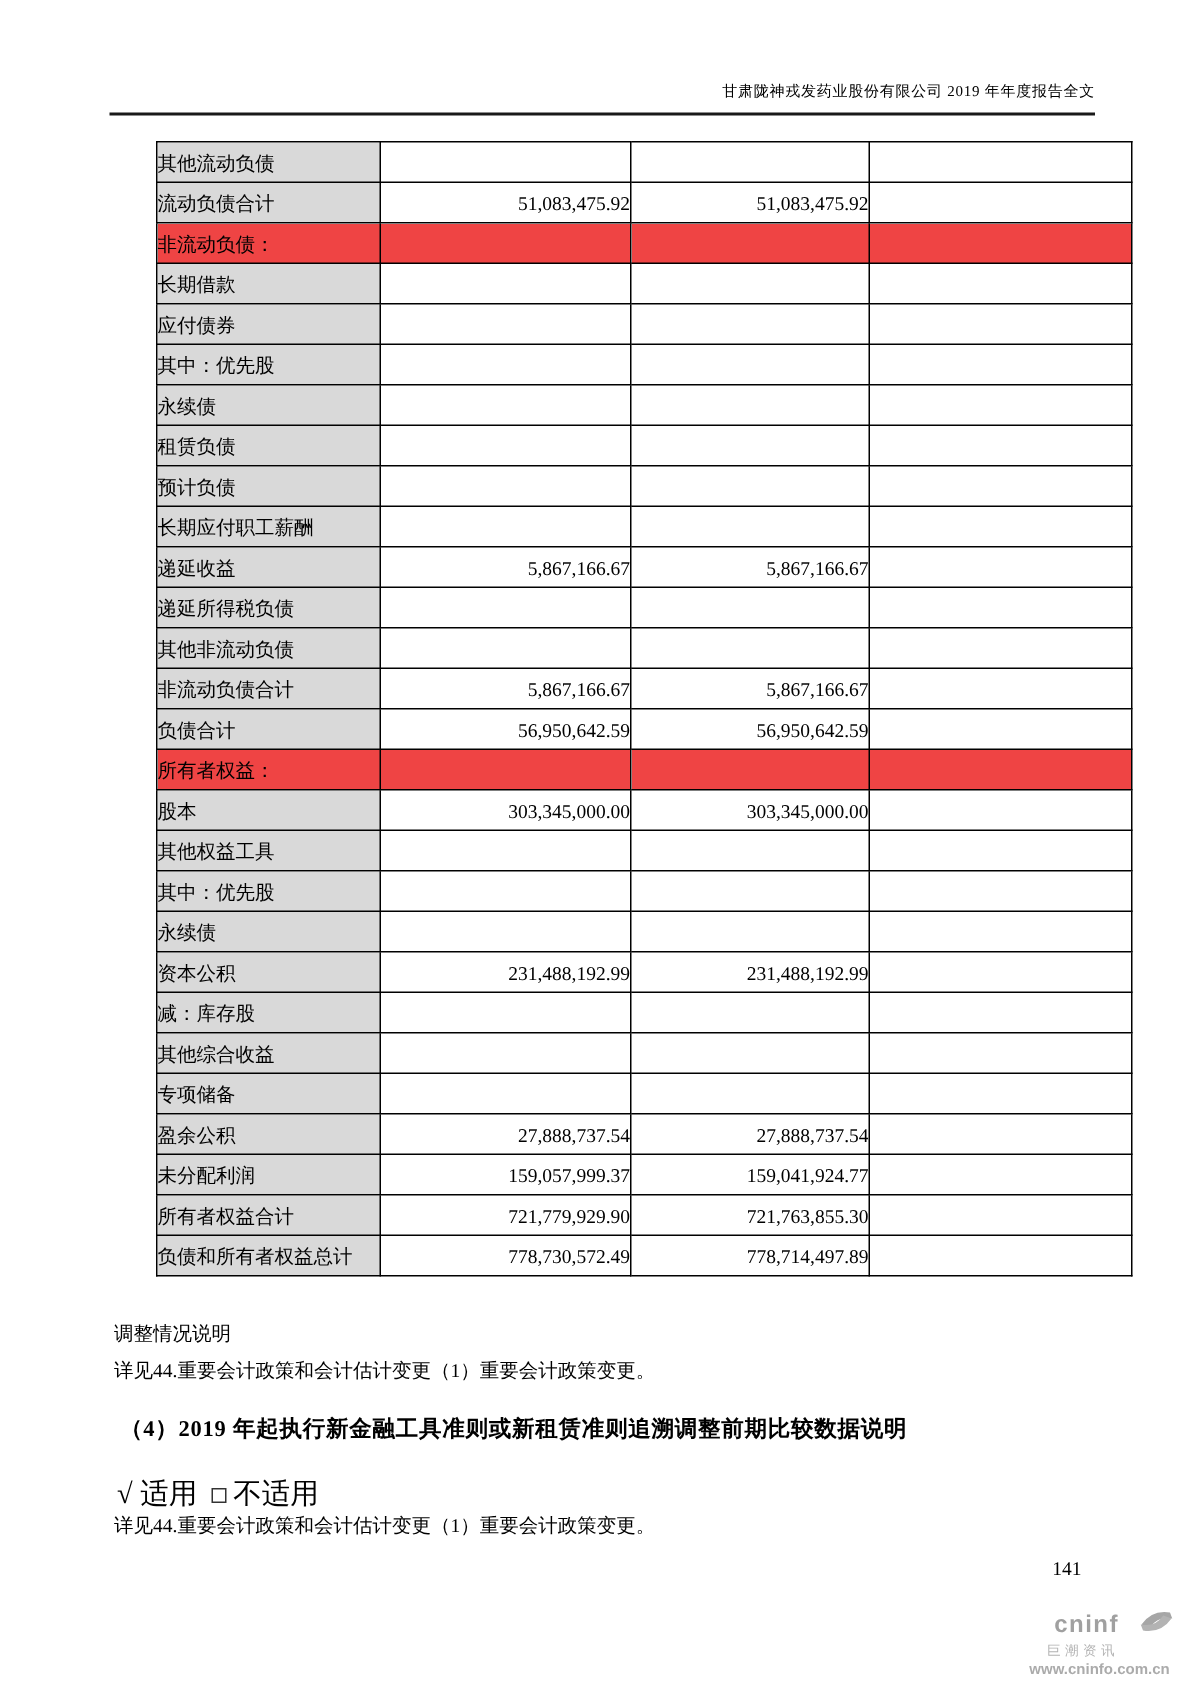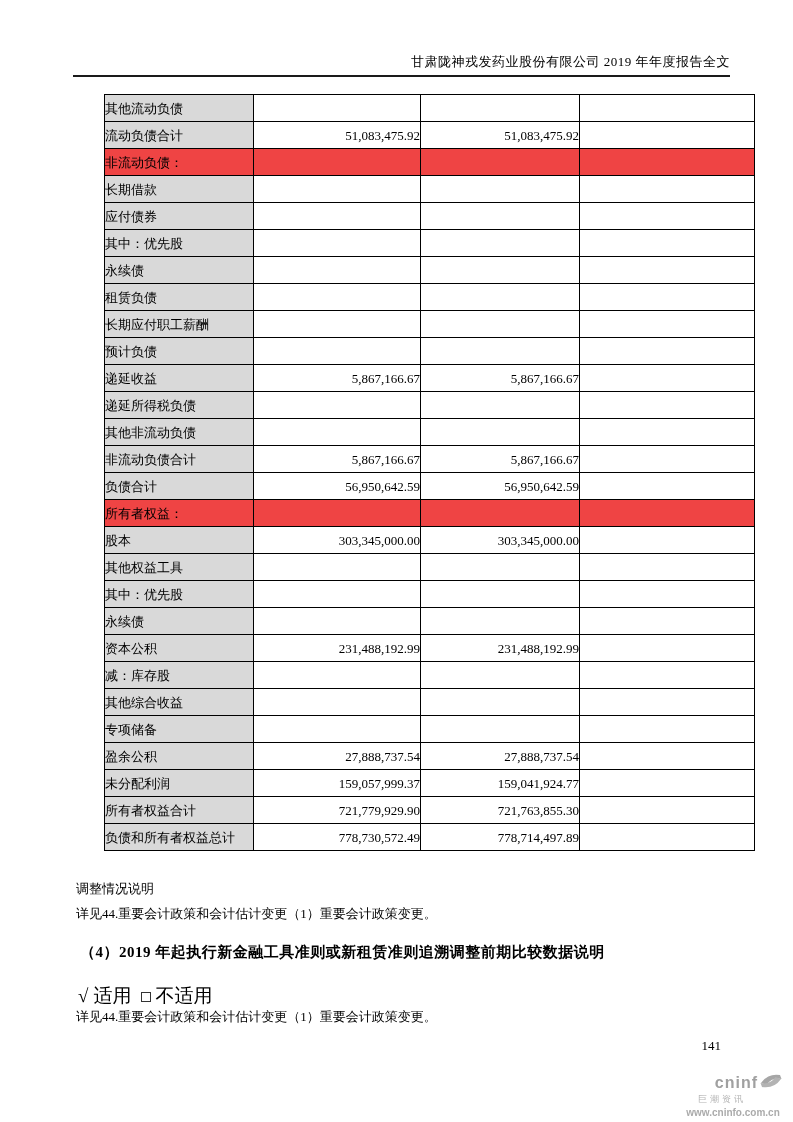--- a/index.html
+++ b/index.html
@@ -13,21 +13,21 @@
     overflow: hidden;
   }
 
   
   .doc-header {
     position: absolute;
     left: 73px;
     top: 52px;
     width: 657px;
     text-align: right;
-    font-size: 13px;
+    font-size: 10px;
     line-height: 20px;
     letter-spacing: 0.5px;
   }
   .header-rule {
     position: absolute;
     left: 73px;
     top: 75px;
     width: 657px;
     height: 0;
     border-top: 2px solid #1a1a1a;
@@ -106,21 +106,21 @@
     top: 1072px;
     width: 110px;
     text-align: center;
     color: #a6a6a6;
     font-family: "Liberation Sans", sans-serif;
   }
   .cninfo .brand-row {
     display: flex;
     align-items: center;
     justify-content: flex-end;
-    gap: 2px;
+    gap: 14px;
     padding-right: 6px;
   }
   .cninfo .brand {
     font-size: 16px;
     font-weight: bold;
     color: #a0a0a0;
     letter-spacing: 1px;
   }
   .cninfo .brand-cn {
     font-size: 9px;
@@ -195,27 +195,27 @@
             <td class="num"></td>
             <td class="num"></td>
           </tr>
           <tr>
             <td class="lbl ind1">租赁负债</td>
             <td class="num"></td>
             <td class="num"></td>
             <td class="num"></td>
           </tr>
           <tr>
+            <td class="lbl ind1">预计负债</td>
+            <td class="num"></td>
+            <td class="num"></td>
+            <td class="num"></td>
+          </tr>
+          <tr>
             <td class="lbl ind1">长期应付职工薪酬</td>
-            <td class="num"></td>
-            <td class="num"></td>
-            <td class="num"></td>
-          </tr>
-          <tr>
-            <td class="lbl ind1">预计负债</td>
             <td class="num"></td>
             <td class="num"></td>
             <td class="num"></td>
           </tr>
           <tr>
             <td class="lbl ind1">递延收益</td>
             <td class="num">5,867,166.67</td>
             <td class="num">5,867,166.67</td>
             <td class="num"></td>
           </tr>

